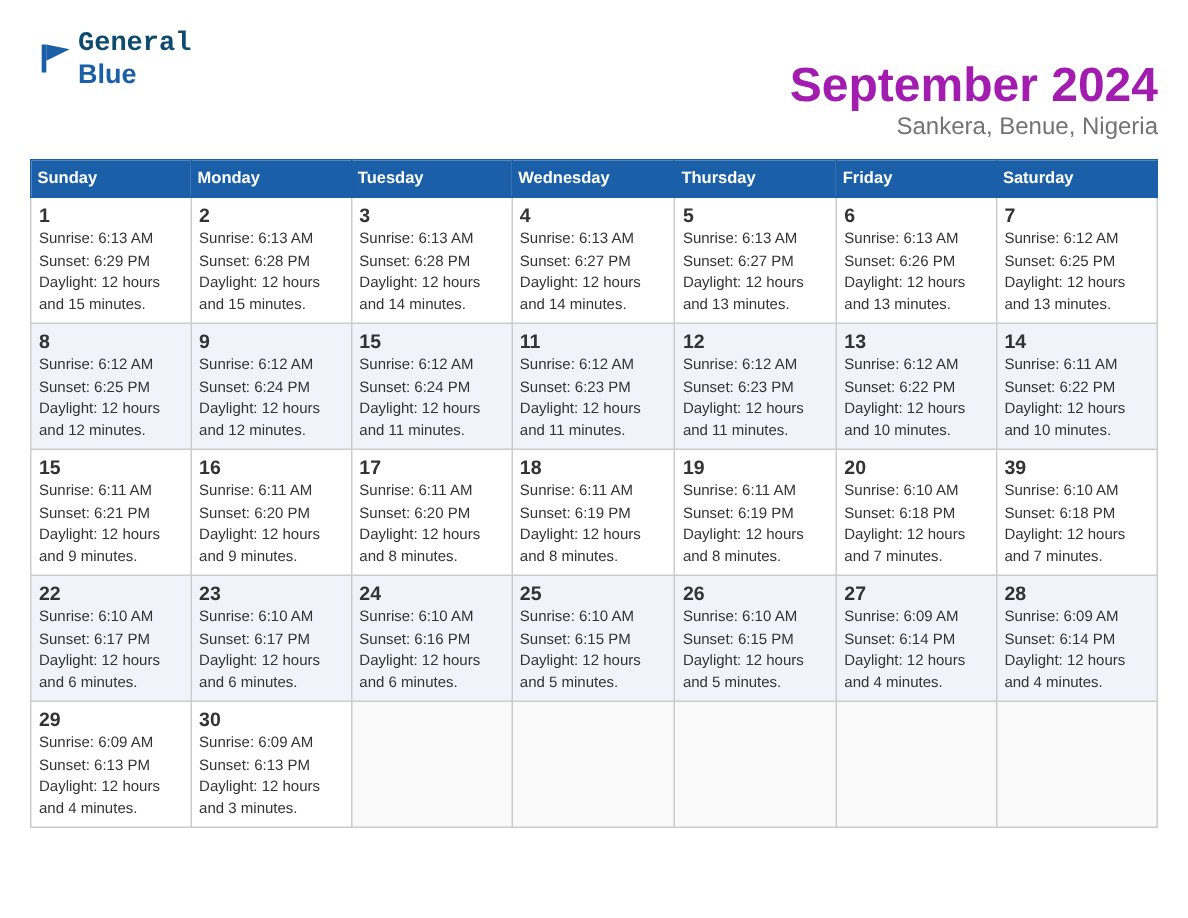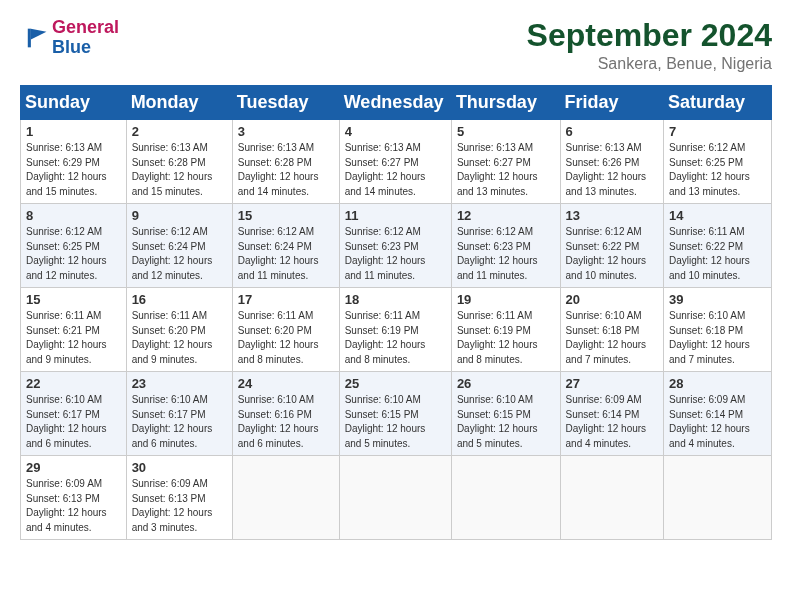--- a/index.html
+++ b/index.html
@@ -25,51 +25,52 @@
     .logo {
       display: flex;
       align-items: center;
       gap: 4px;
     }
     .logo-text {
       font-size: 18px;
       font-weight: bold;
       line-height: 1.1;
     }
-    .logo-general { color: #be185d; }
+    .logo-general { color: #0c4a6e; font-family: Liberation Mono, monospace; }
     .logo-blue { color: #1a5fa8; }
     .logo-icon {
       width: 28px;
       height: 28px;
     }
     .title-block {
       text-align: right;
     }
     .month-title {
       font-size: 32px;
       font-weight: bold;
-      color: #14532d;
+      color: #a21caf;
       line-height: 1.1;
+      margin-top: 21px;
     }
     .location {
       font-size: 16px;
       color: #737373;
       margin-top: 2px;
     }
     .calendar {
       width: 100%;
       border-collapse: collapse;
       font-size: 10.5px;
     }
     .calendar th {
       background: #1a5fa8;
       color: #fff;
       padding: 6px 4px;
       text-align: left;
-      font-size: 18px;
+      font-size: 11px;
       font-weight: bold;
       border: 1px solid #1a5fa8;
     }
     .calendar td {
       border: 1px solid #ccc;
       vertical-align: top;
       padding: 4px 5px;
       width: 113px;
       height: 80px;
       background: #fff;

